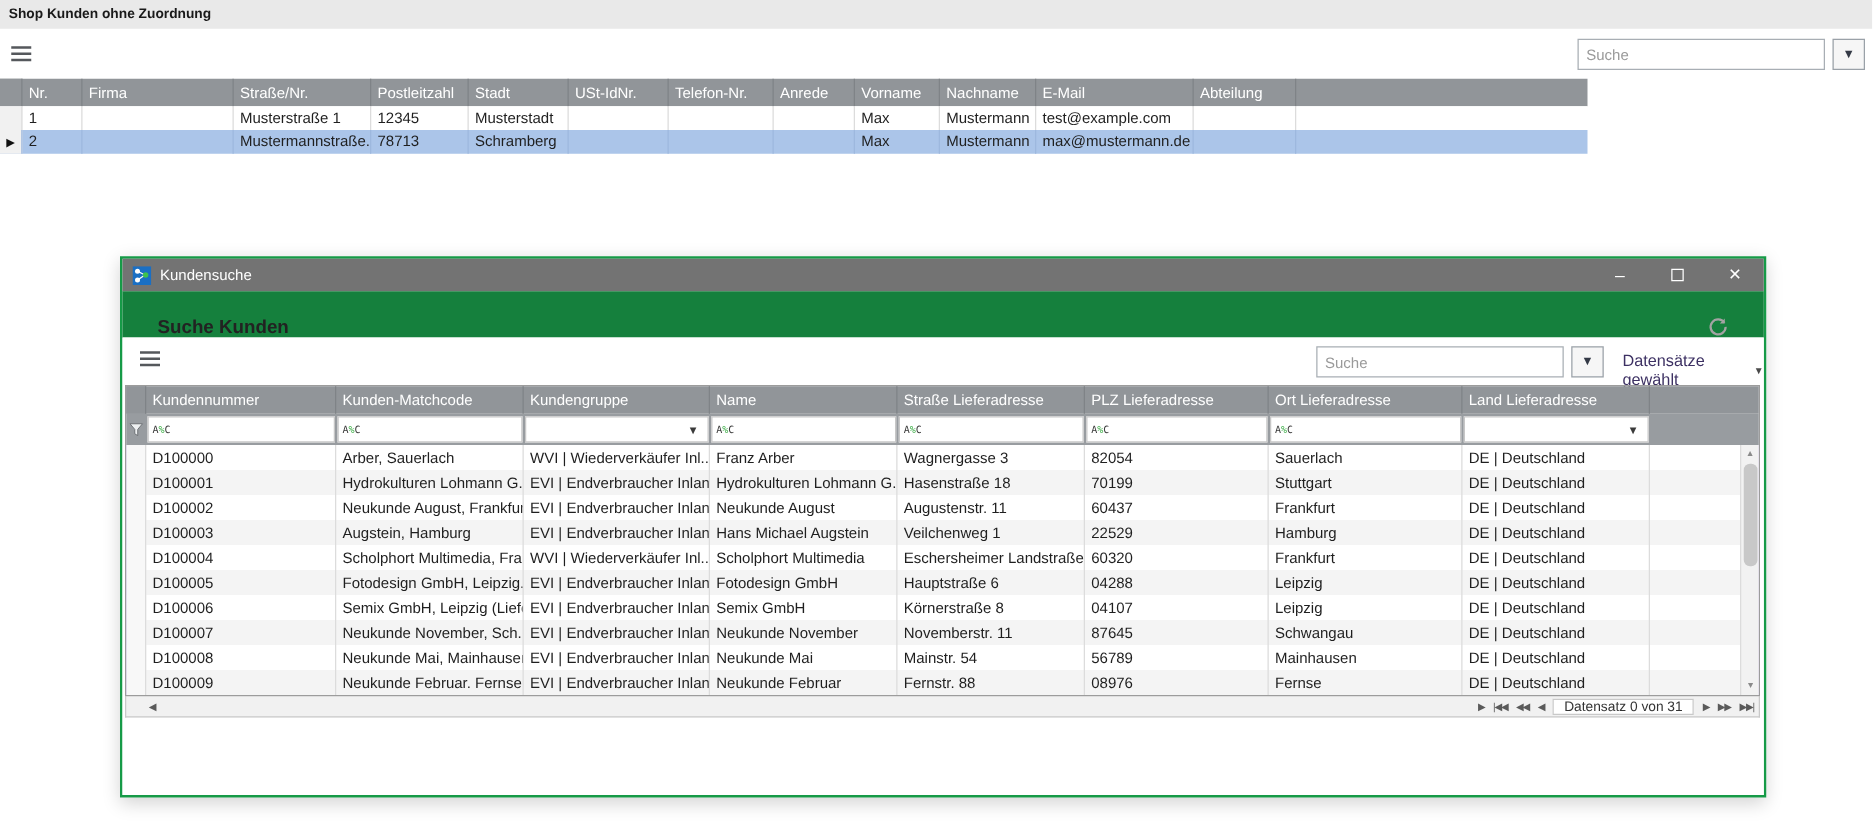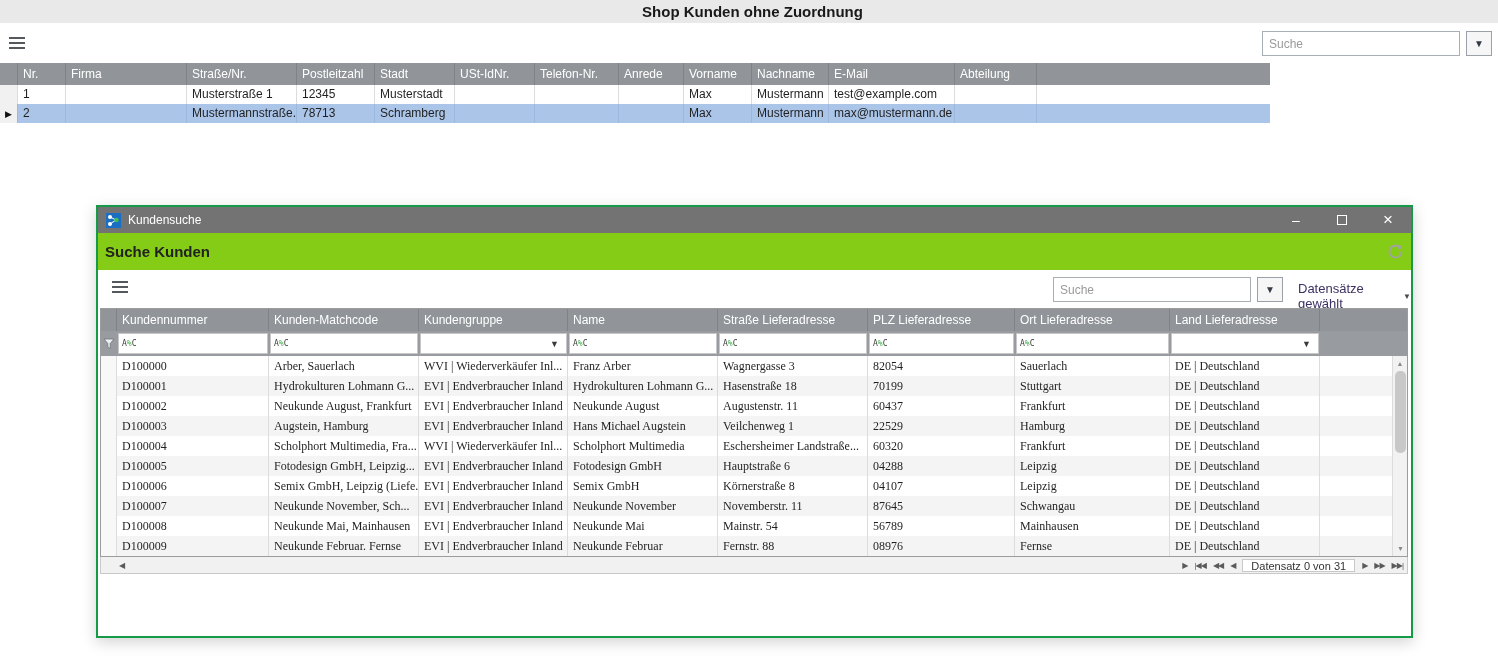--- a/index.html
+++ b/index.html
@@ -4,21 +4,21 @@
 <style>
   * { margin:0; padding:0; box-sizing:border-box; }
   body { background:#fff; }
   .root {
     position:relative; width:1498px; height:658px; overflow:hidden;
     font-family:"Liberation Sans", sans-serif; font-size:12px; color:#1f1f1f; background:#fff;
   }
 
   
   .app-titlebar { position:absolute; top:0; left:0; width:100%; height:23px; background:#e9e9e9; }
-  .app-title { padding-left:7px; font-size:15px; font-weight:700; line-height:23px; color:#191919;text-align:center; }
+  .app-title { padding-left:7px; font-size:11px; font-weight:700; line-height:23px; color:#191919; }
 
   .burger { display:inline-block; cursor:pointer; }
   .burger i { display:block; width:16px; height:2px; background:#55585c; margin-bottom:3px; }
   .burger i:last-child { margin-bottom:0; }
   .main-burger { position:absolute; top:37px; left:9px; }
 
   .searchbox { position:absolute; display:flex; }
   .searchbox input {
     width:198px; height:25px; border:1px solid #a8aeb4; padding:0 6px;
     font-family:"Liberation Sans",sans-serif; font-size:12px; color:#000000; outline:none; background:#fff;
@@ -57,21 +57,21 @@
     position:absolute; left:96px; top:205px; width:1317px; height:433px;
     border:2px solid #169a47; background:#fff; box-shadow:0 4px 14px rgba(0,0,0,.18);
   }
   .dlg-titlebar { height:26px; background:#737373; display:flex; align-items:center; padding:0 8px; }
   .dlg-title { color:#fff; font-size:12px; margin-left:7px; }
   .win-controls { margin-left:auto; display:flex; align-items:center; }
   .win-btn { width:30px; height:26px; display:flex; align-items:center; justify-content:center;
              color:#fff; font-size:14px; cursor:pointer; margin-left:16px; }
   .max-glyph { width:10px; height:10px; border:1.4px solid #fff; display:inline-block; }
 
-  .dlg-heading { height:37px; background:#84cc16; display:flex; align-items:center; padding:0 7px; }
+  .dlg-heading { height:37px; background:#15803d; display:flex; align-items:flex-end; padding:0 28px; }
   .dlg-heading-text { font-size:15px; font-weight:700; color:#222; }
   .refresh { margin-left:auto; cursor:pointer; display:flex; }
 
   .dlg-body { position:relative; height:366px; background:#fff; }
   .dlg-burger { position:absolute; left:14px; top:11px; }
   .dlg-search { top:7px; left:955px; }
   .records-dd { position:absolute; left:1200px; top:11px; display:flex; align-items:center; cursor:pointer; }
   .records-dd .lbl { color:#3d3163; font-size:13px; font-weight:500; }
   .records-dd .caret { color:#4a4a4a; font-size:9px; margin-left:8px; }
 
@@ -82,21 +82,21 @@
   .filter-row { display:flex; height:25px; background:#989ca0; align-items:center; }
   .fcell { flex:none; height:25px; padding:2px 1px; }
   .fcell .fbox { background:#fff; height:21px; width:100%; display:flex; align-items:center;
                  border:1px solid #c7c7c7; padding:0 3px; }
   .axc { font-family:"DejaVu Sans Mono", monospace; font-size:8px; letter-spacing:0; color:#3a3a3a; flex:none; }
   .axc .pct { color:#3fae49; }
   .fbox input { border:none; outline:none; flex:1 1 auto; min-width:0; height:17px;
                 font-family:"Liberation Sans",sans-serif; font-size:11px; padding-left:3px; }
   .fbox .combo-arrow { margin-left:auto; font-size:9px; color:#3a3a3a; padding:0 4px; cursor:pointer; }
   .fcell-ind { display:flex; align-items:center; justify-content:center; padding:0; }
-  .dgrid-rows { height:200px; background:#4c1d95; overflow:hidden;font-family:Liberation Serif, serif; }
+  .dgrid-rows { height:200px; background:#4c1d95; overflow:hidden; }
   .dgrid .trow { height:20px; line-height:20px; }
   .dgrid .trow.alt { background:#f4f4f4; }
   .dgrid .trow .ind-cell { background:#f8f8f8; border-right:1px solid #dcdcdc; }
   .dc0{width:16px}.dc1{width:152px}.dc2{width:150px}.dc3{width:149px}.dc4{width:150px}
   .dc5{width:150px}.dc6{width:147px}.dc7{width:155px}.dc8{width:150px}
   .dcf{flex:1 1 auto; border-right:none !important;}
 
   
   .vscroll { position:absolute; right:0; top:47px; width:15px; height:200px; background:#f2f2f2;
              border-left:1px solid #dcdcdc; }

